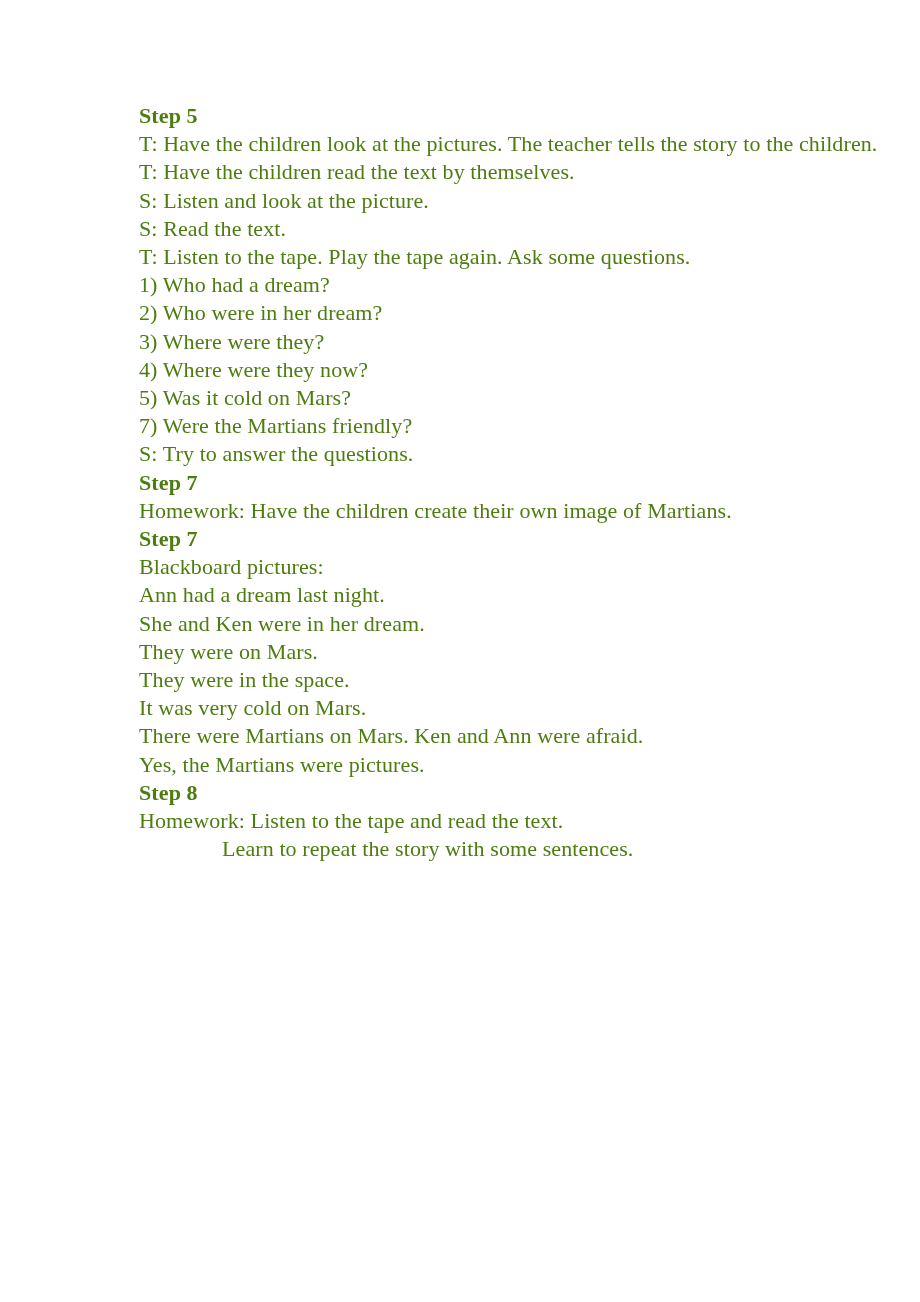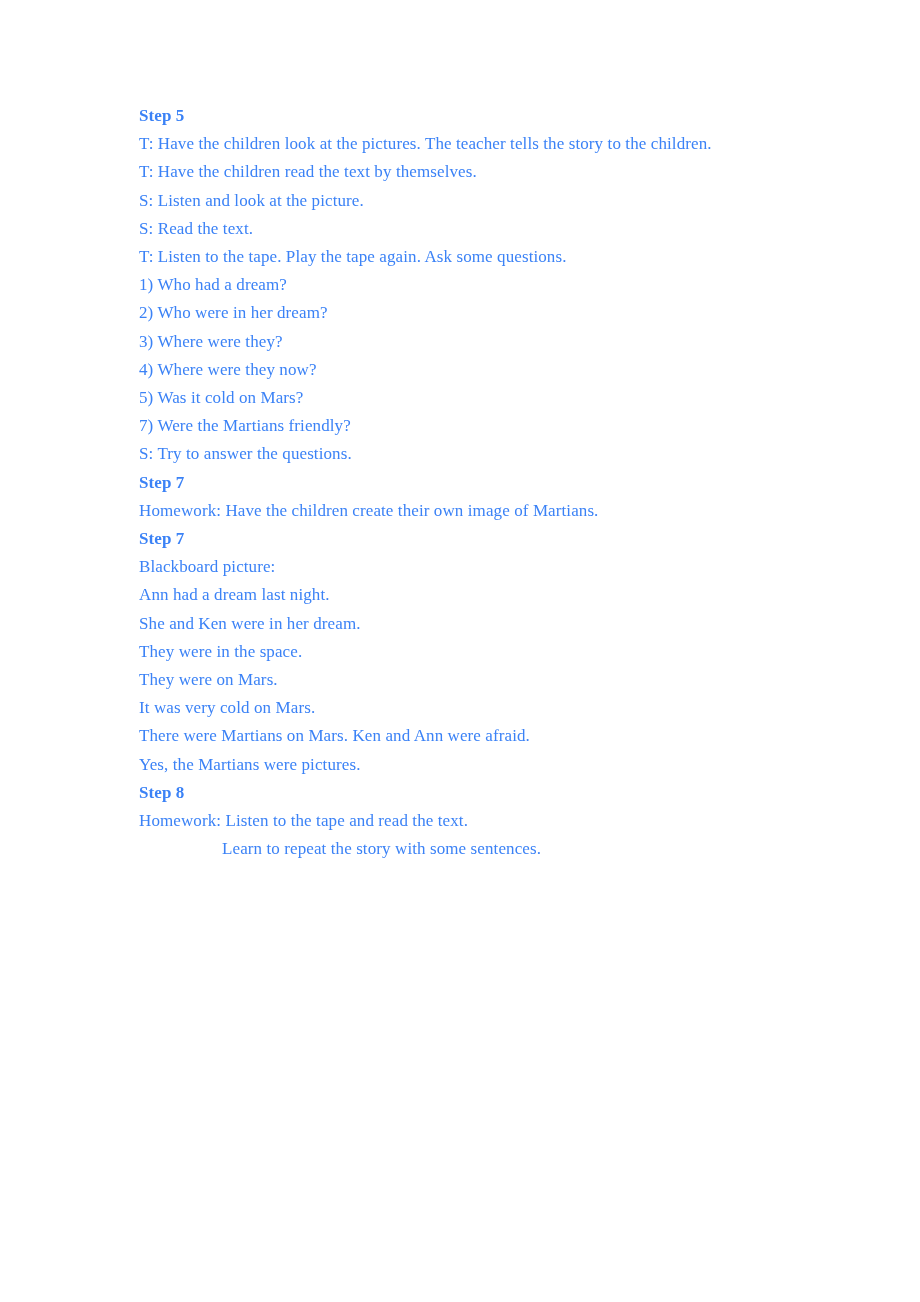--- a/index.html
+++ b/index.html
@@ -9,22 +9,22 @@
   }
   .page {
     position: relative;
     width: 920px;
     height: 1302px;
     background: #ffffff;
     box-sizing: border-box;
     padding: 102px 100px 0 139px;
     overflow: hidden;
     font-family: "Liberation Serif", "DejaVu Serif", serif;
-    font-size: 17px;
-    color: #3b82f6;
+    font-size: 22px;
+    color: #4d7c0f;
     border-radius: 13px;
   }
   .doc-line {
     margin: 0;
     line-height: 28.2px;
     white-space: nowrap;
     letter-spacing: 0.1px;
   }
   .doc-line.bold {
     font-weight: bold;
@@ -47,25 +47,25 @@
       <p class="doc-line">1) Who had a dream?</p>
       <p class="doc-line">2) Who were in her dream?</p>
       <p class="doc-line">3) Where were they?</p>
       <p class="doc-line">4) Where were they now?</p>
       <p class="doc-line">5) Was it cold on Mars?</p>
       <p class="doc-line">7) Were the Martians friendly?</p>
       <p class="doc-line">S: Try to answer the questions.</p>
       <p class="doc-line bold">Step 7</p>
       <p class="doc-line">Homework: Have the children create their own image of Martians.</p>
       <p class="doc-line bold">Step 7</p>
-      <p class="doc-line">Blackboard picture:</p>
+      <p class="doc-line">Blackboard pictures:</p>
       <p class="doc-line">Ann had a dream last night.</p>
       <p class="doc-line">She and Ken were in her dream.</p>
+      <p class="doc-line">They were on Mars.</p>
       <p class="doc-line">They were in the space.</p>
-      <p class="doc-line">They were on Mars.</p>
       <p class="doc-line">It was very cold on Mars.</p>
       <p class="doc-line">There were Martians on Mars. Ken and Ann were afraid.</p>
       <p class="doc-line">Yes, the Martians were pictures.</p>
       <p class="doc-line bold">Step 8</p>
       <p class="doc-line">Homework: Listen to the tape and read the text.</p>
       <p class="doc-line indent">Learn to repeat the story with some sentences.</p>
     </div>
 </div>
 
 </body></html>

